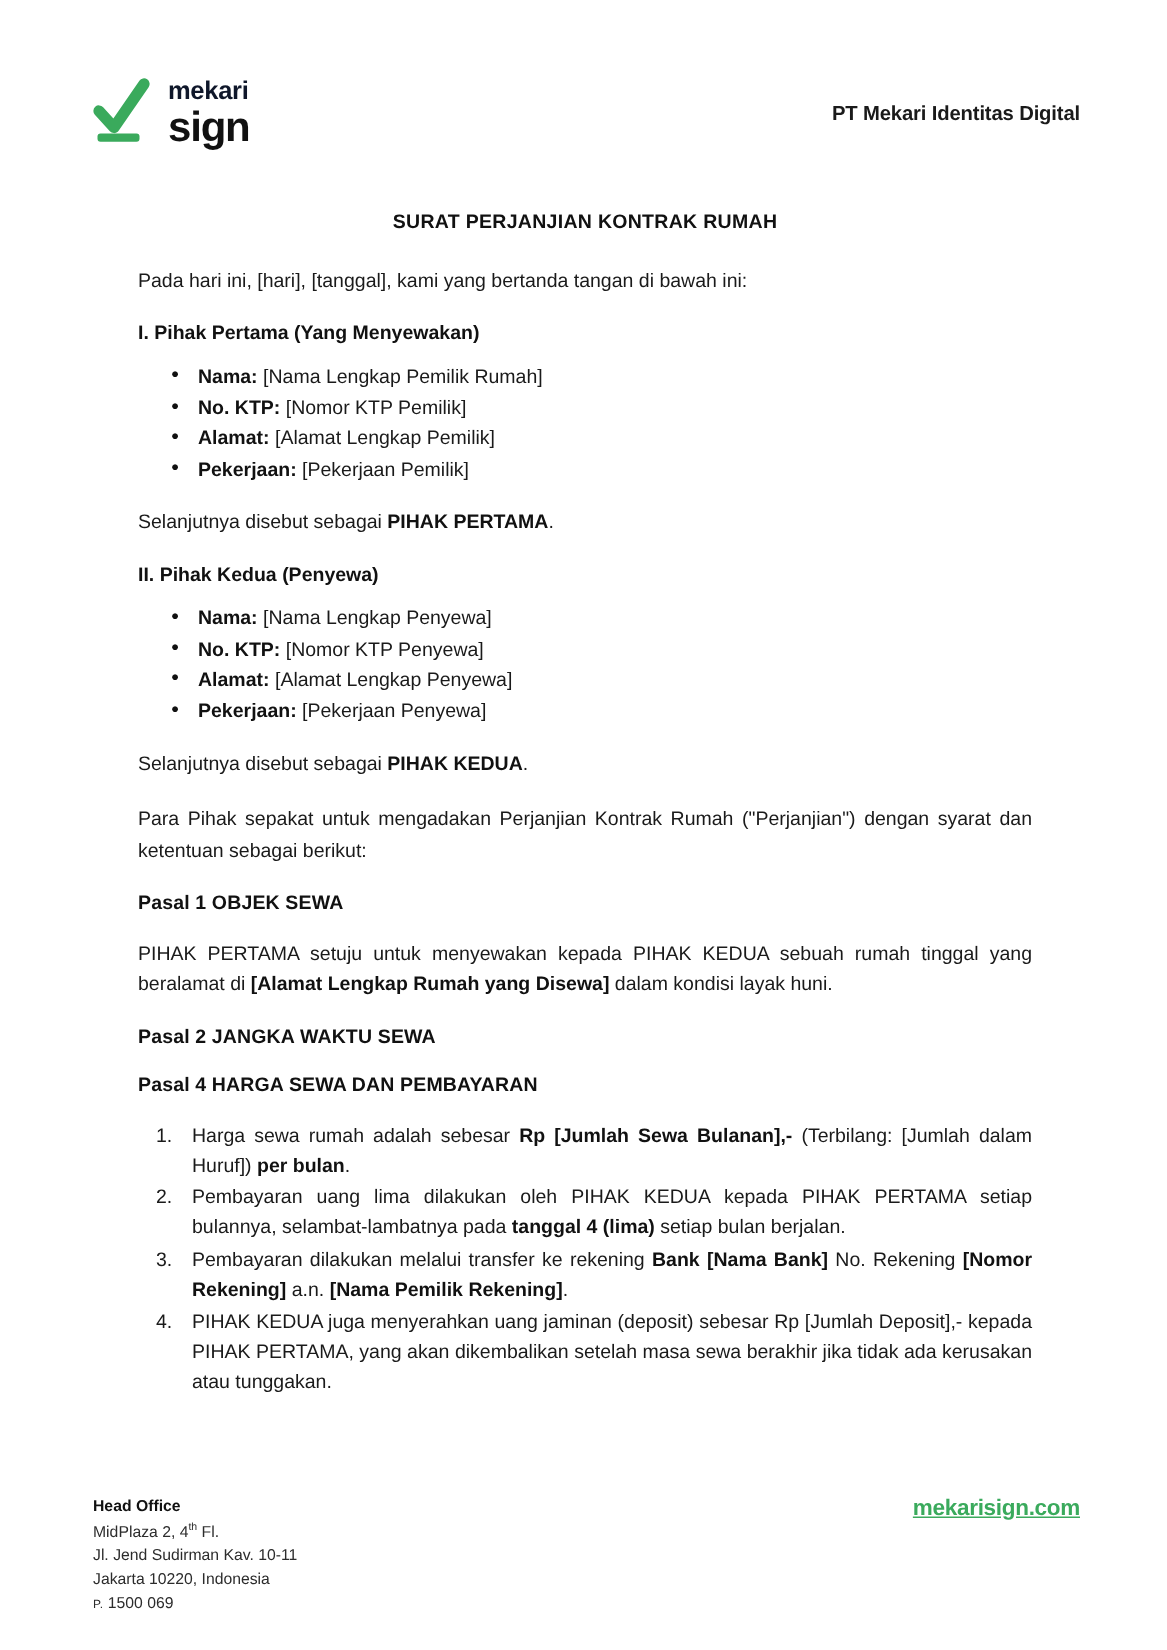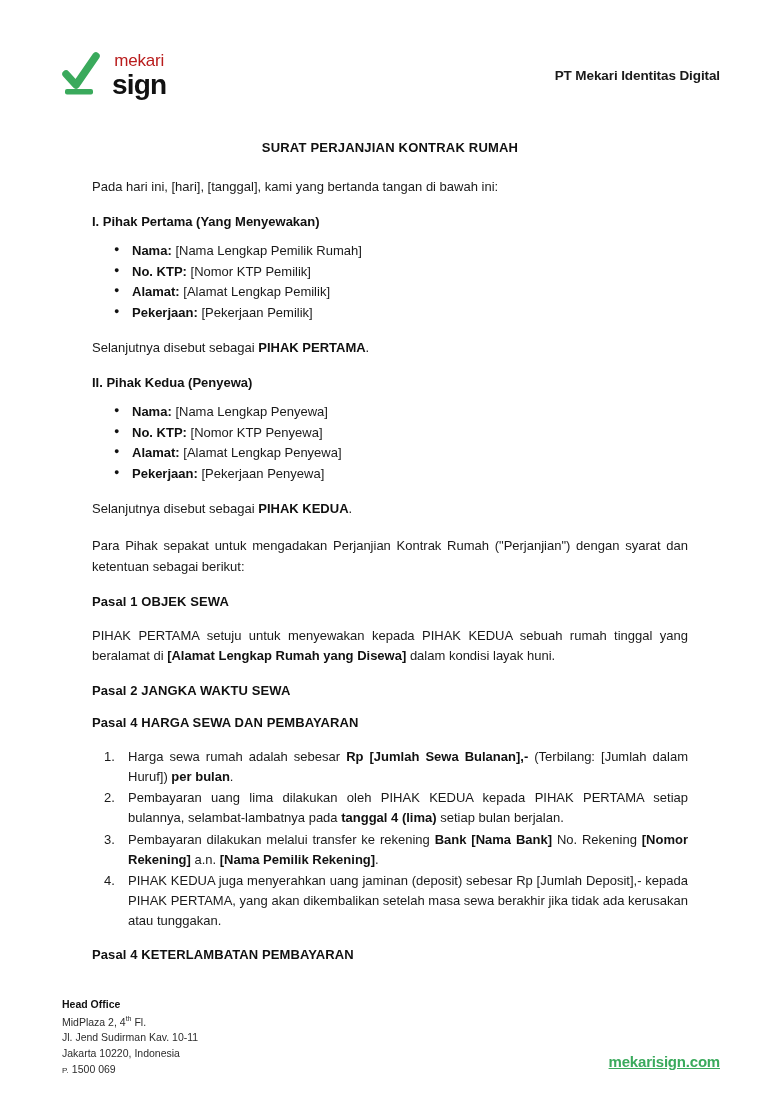--- a/index.html
+++ b/index.html
@@ -43,25 +43,24 @@
     flex: 0 0 auto;
   }
   .brand-words {
     display: flex;
     flex-direction: column;
     justify-content: center;
     line-height: 1;
   }
   .brand-top {
     font-size: 17px;
-    color: #b91c1c;
-    font-weight: 400;
+    color: #0f172a;
+    font-weight: 700;
     letter-spacing: -0.2px;
     margin-bottom: 2px;
-    text-align: center;
   }
   .brand-bottom {
     font-size: 28px;
     color: #111111;
     font-weight: 700;
     letter-spacing: -0.8px;
   }
   .company-name {
     font-size: 13.5px;
     font-weight: 700;
@@ -154,21 +153,21 @@
 
   
   .footer {
     position: absolute;
     left: 0;
     bottom: 22px;
     width: 778px;
     padding: 0 58px 0 62px;
     box-sizing: border-box;
     display: flex;
-    align-items: flex-end;
+    align-items: flex-start;
     justify-content: space-between;
   }
   .office-block {
     font-size: 10.5px;
     line-height: 1.52;
     color: #2c2c2c;
   }
   .office-title {
     font-weight: 700;
     font-size: 10.5px;
@@ -279,21 +278,20 @@
     <div class="pasal-heading">Pasal 2 JANGKA WAKTU SEWA</div>
 
     <div class="pasal-heading">Pasal 4 HARGA SEWA DAN PEMBAYARAN</div>
     <ol class="terms" id="pasal3-list">
         <li><span>Harga sewa rumah adalah sebesar </span><b>Rp [Jumlah Sewa Bulanan],-</b><span> (Terbilang: [Jumlah dalam Huruf]) </span><b>per bulan</b><span>.</span></li>
         <li><span>Pembayaran uang lima dilakukan oleh PIHAK KEDUA kepada PIHAK PERTAMA setiap bulannya, selambat-lambatnya pada </span><b>tanggal 4 (lima)</b><span> setiap bulan berjalan.</span></li>
         <li><span>Pembayaran dilakukan melalui transfer ke rekening </span><b>Bank [Nama Bank]</b><span> No. Rekening </span><b>[Nomor Rekening]</b><span> a.n. </span><b>[Nama Pemilik Rekening]</b><span>.</span></li>
         <li><span>PIHAK KEDUA juga menyerahkan uang jaminan (deposit) sebesar Rp [Jumlah Deposit],- kepada PIHAK PERTAMA, yang akan dikembalikan setelah masa sewa berakhir jika tidak ada kerusakan atau tunggakan.</span></li>
       </ol>
 
-    <div class="pasal-heading">Pasal 4 KETERLAMBATAN PEMBAYARAN</div>
   </div>
 
   <div class="footer">
     <div class="office-block">
       <div class="office-title">Head Office</div>
       <div class="office-line"><span>MidPlaza 2, 4</span><sup>th</sup><span> Fl.</span></div>
       <div class="office-line">Jl. Jend Sudirman Kav. 10-11</div>
       <div class="office-line">Jakarta 10220, Indonesia</div>
       <div class="office-line"><span class="phone-prefix">P.</span> <span>1500 069</span></div>
     </div>

